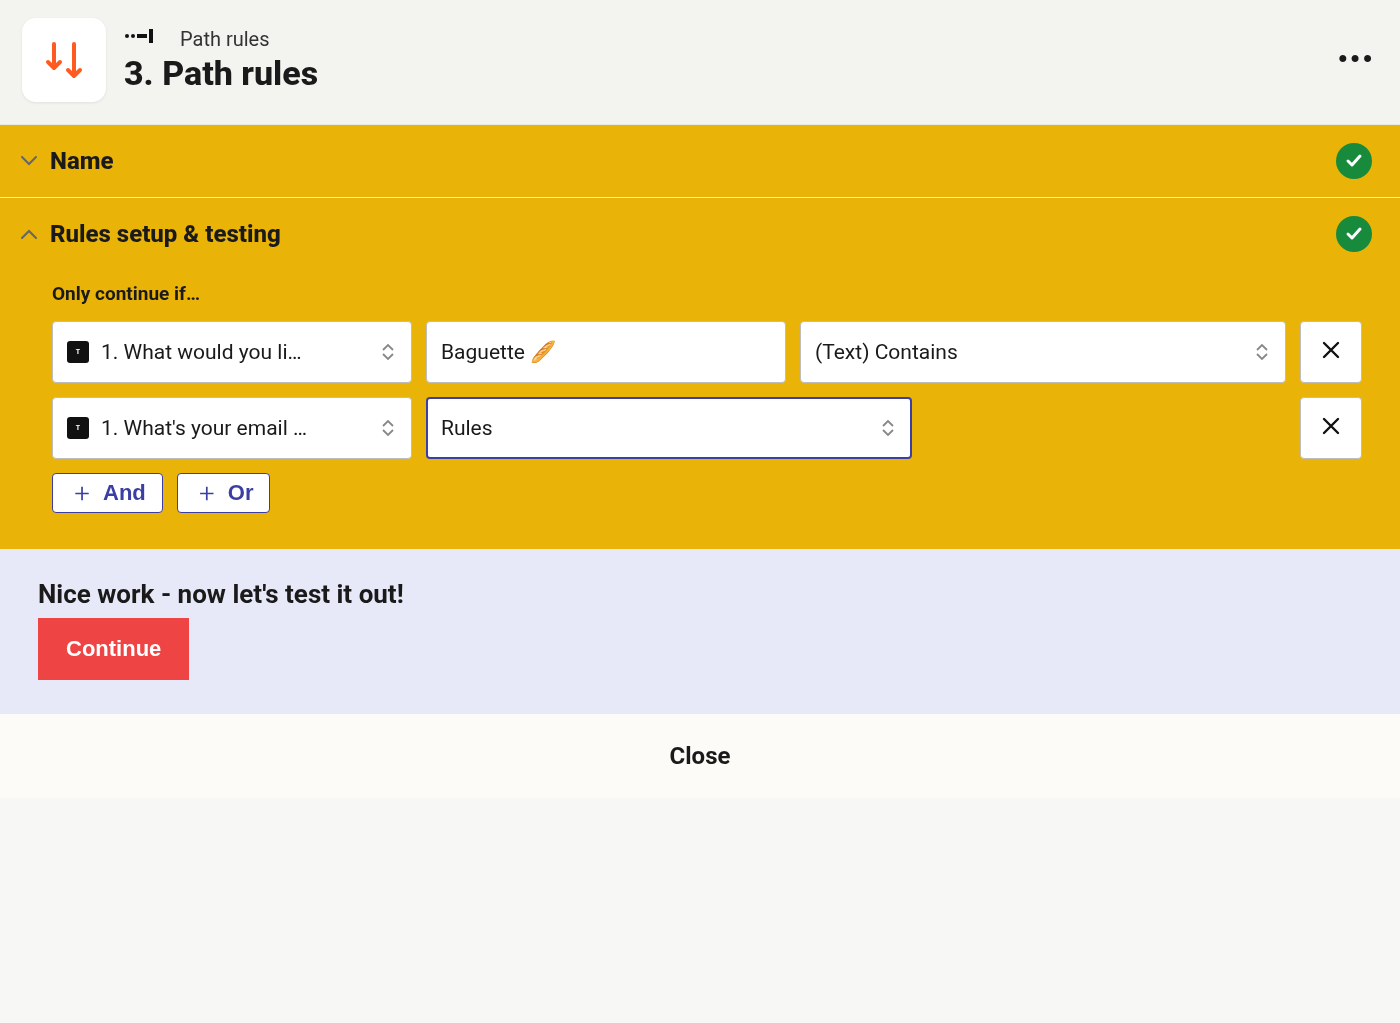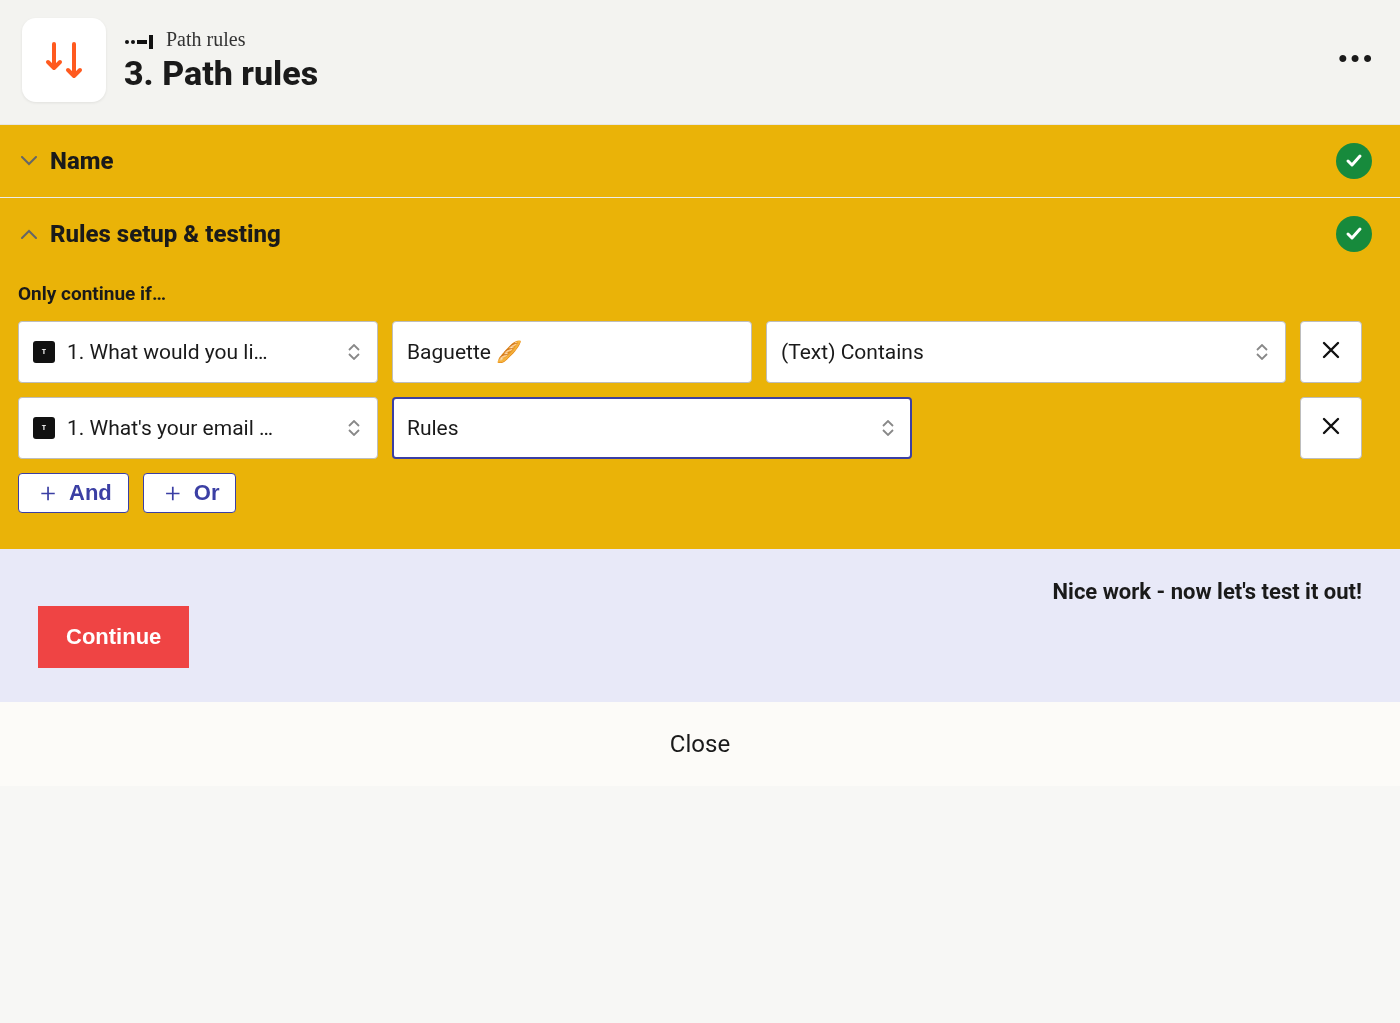--- a/index.html
+++ b/index.html
@@ -22,21 +22,21 @@
     background: #ffffff;
     border-radius: 14px;
     display: flex;
     align-items: center;
     justify-content: center;
     box-shadow: 0 1px 3px rgba(0,0,0,0.08);
     margin-right: 18px;
   }
   .app-icon svg { width: 48px; height: 48px; }
   .header-titles { flex: 1; }
-  .breadcrumb-row { display: flex; align-items: flex-end; gap: 12px; font-family: Liberation Serif, serif; }
+  .breadcrumb-row { display: flex; align-items: flex-start; gap: 26px; }
   .breadcrumb-icon { display:inline-flex; align-items:center; }
   .breadcrumb-text { font-size: 20px; color: #333; }
   .page-title { font-size: 34px; font-weight: 800; color: #1a1a1a; margin-top: 2px; }
   .more-btn {
     width: 40px; height: 40px;
     display:flex; align-items:center; justify-content:center;
     cursor:pointer;
     border-radius: 6px;
   }
   .more-dots { font-size: 28px; letter-spacing: 2px; font-weight:900; line-height:0; }
@@ -57,21 +57,21 @@
     color:#555;
   }
   .section-title { font-size: 24px; font-weight: 800; flex:1; }
   .check-badge {
     width: 36px; height: 36px;
     background: #178a3c;
     border-radius: 50%;
     display:flex; align-items:center; justify-content:center;
     color:#fff;
   }
-  .section-body { padding: 12px 38px 36px 18px; }
+  .section-body { padding: 12px 38px 36px 52px; }
   .cond-label { font-weight: 700; font-size: 19px; margin-bottom: 16px; }
   .rule-row {
     display:flex; gap: 14px; margin-bottom: 14px; align-items:stretch;
   }
   .selectish {
     background:#fff;
     border:1px solid #bdbdbd;
     border-radius:4px;
     display:flex; align-items:center;
     padding: 0 14px;
@@ -105,30 +105,30 @@
   .logic-btn {
     border:1.5px solid #3b3fa4; color:#3b3fa4; background:#fff;
     border-radius:4px; padding:6px 16px; font-size:22px; font-weight:600;
     display:flex; align-items:center; gap:8px; cursor:pointer;
   }
   .plus { font-size:26px; font-weight:400; line-height:0; position:relative; top:-1px;}
   .test-panel {
     background:#e8e9f8;
     padding: 30px 38px 34px 38px;
   }
-  .test-title { font-size:22px; font-weight:700; margin-bottom:2px;text-align:right; }
+  .test-title { font-size:26px; font-weight:700; margin-bottom:9px; }
   .test-desc { font-size:22px; color:#2a2a2a; margin-bottom:26px; }
   .continue-btn {
     background:#ef4444; color:#fff; font-weight:700; font-size:22px;
     border:none; border-radius:0; padding:18px 28px; cursor:pointer;
   }
   .footer {
     background:#fcfbf8;
     text-align:center; padding: 28px 0;
-    font-size:24px; font-weight:400;
+    font-size:24px; font-weight:700;
     cursor:pointer;
   }
 </style>
 </head>
 <body>
 
 <div class="header">
   <div class="app-icon">
     <svg viewBox="0 0 48 48" fill="none">
       <path d="M14 8 L14 32 L8 26 M14 32 L20 26" stroke="#ff5a1f" stroke-width="4" stroke-linecap="round" stroke-linejoin="round"></path>

